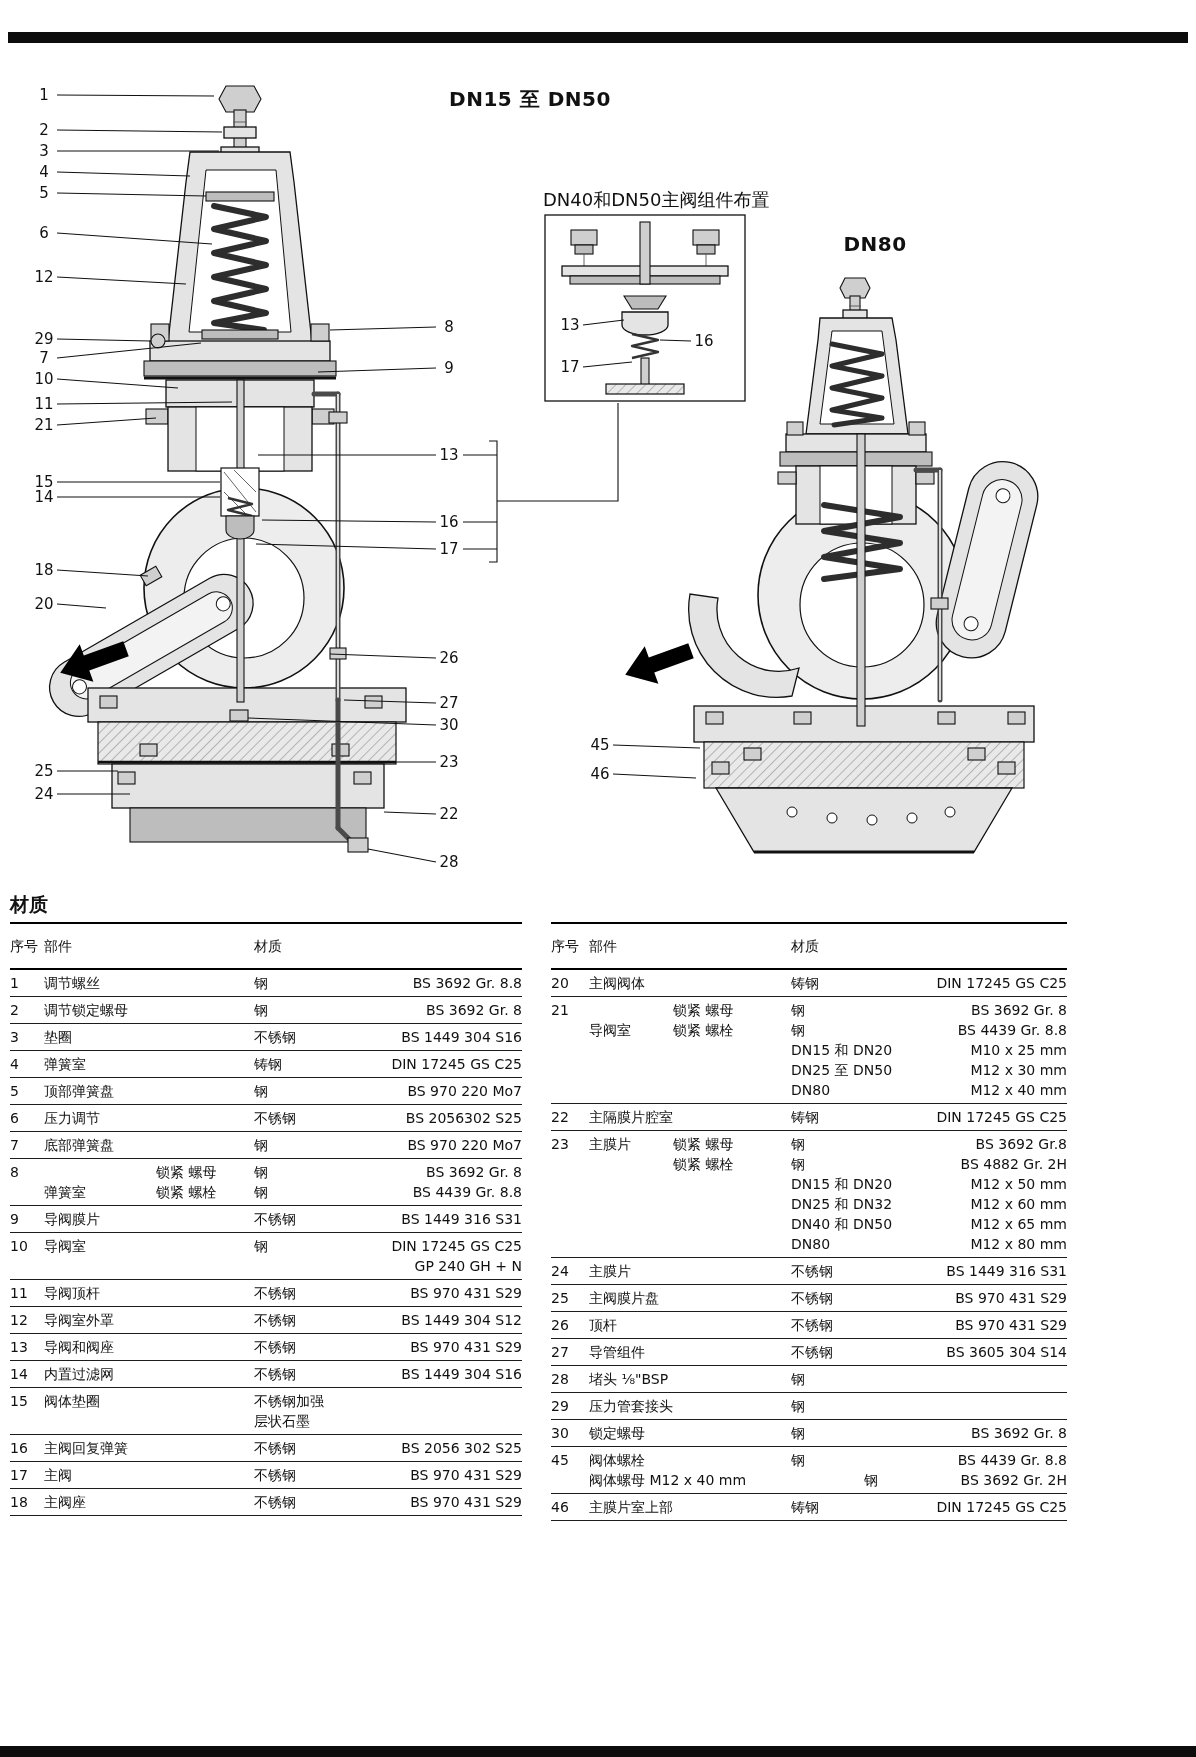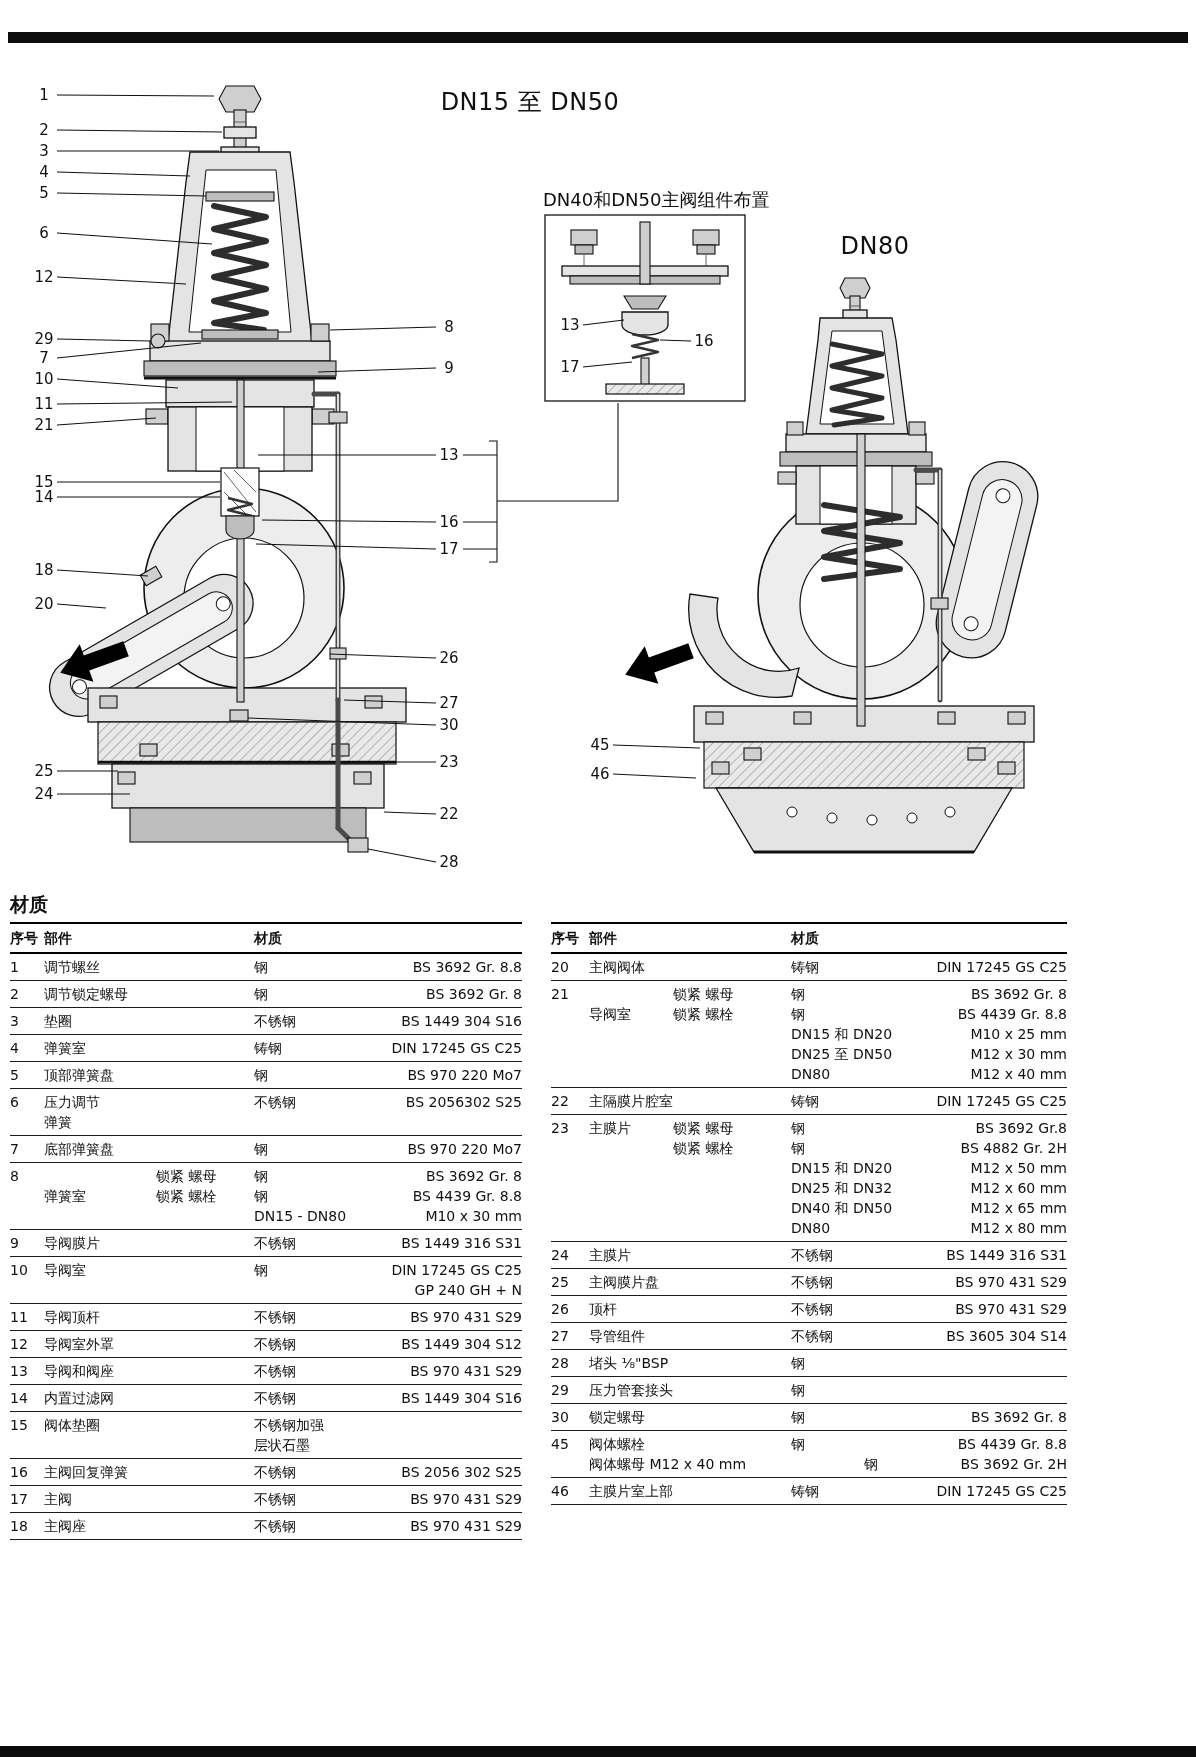--- a/index.html
+++ b/index.html
@@ -2,21 +2,21 @@
 <html><head>
 <meta charset="utf-8">
 <style>
   html,body{margin:0;padding:0;background:#ffffff;}
   .page{position:relative;width:1196px;height:1757px;background:#fff;overflow:hidden;
         font-family:"DejaVu Sans","Liberation Sans",sans-serif;color:#111;}
   .bar{position:absolute;background:#0c0c0c;}
   #topbar{left:8px;top:32px;width:1180px;height:11px;}
   #bottombar{left:0;top:1746px;width:1196px;height:11px;}
   .abs{position:absolute;}
-  .title-main{font-size:24px;font-weight:normal;letter-spacing:.5px;}
+  .title-main{font-size:20px;font-weight:bold;letter-spacing:.5px;}
   .title-inset{font-size:18px;}
   .mat-heading{font-size:19px;font-weight:bold;}
 
   
   #diagram-svg{position:absolute;left:0;top:0;}
   .metal{fill:#e4e4e4;stroke:#111;stroke-width:1.3;}
   .metal2{fill:#cfcfcf;stroke:#111;stroke-width:1.1;}
   .metal3{fill:#bdbdbd;stroke:#111;stroke-width:1.1;}
   .body{fill:#ededed;stroke:#111;stroke-width:1.6;}
   .hatchy{fill:url(#hatch);stroke:#111;stroke-width:1.2;}
@@ -26,21 +26,21 @@
   .pipe{stroke:#4a4a4a;stroke-width:5;fill:none;stroke-linecap:round;}
   .pipecore{stroke:#fff;stroke-width:1.6;fill:none;}
   .leader,.leadg line,.leadg path{stroke:#111;stroke-width:1.1;fill:none;}
   .callout-num{font-size:15px;font-family:"DejaVu Sans",sans-serif;fill:#111;}
 
   
   .table{font-size:14px;line-height:20px;}
   .table.left{--numw:34px;--partw:112px;--subw:98px;}
   .table.right{--numw:38px;--partw:84px;--subw:118px;}
   .trow{display:flex;align-items:flex-start;border-bottom:1px solid #1c1c1c;padding:3px 0;}
-  .thead{border-top:2px solid #000;border-bottom:2px solid #000;font-weight:bold;padding:4px 0;}
+  .thead{border-top:2px solid #000;border-bottom:2px solid #000;font-weight:normal;padding:12px 0;}
   .c-num{flex:0 0 var(--numw);white-space:nowrap;}
   .c-lines{flex:1;min-width:0;}
   .tline{display:flex;}
   .c-part{flex:0 0 var(--partw);white-space:nowrap;}
   .c-sub{flex:0 0 var(--subw);white-space:nowrap;}
   .c-matwrap{flex:1;display:flex;justify-content:space-between;min-width:0;}
   .c-mat{white-space:nowrap;}
   .c-spec{white-space:nowrap;text-align:center;padding-left:8px;}
 </style>
 </head>
@@ -367,28 +367,20 @@
           <div class="c-num">6</div>
           <div class="c-lines">
             <div class="tline">
               <div class="c-part">压力调节</div>
               <div class="c-sub"></div>
               <div class="c-matwrap">
                 <div class="c-mat">不锈钢</div>
                 <div class="c-spec">BS 2056302 S25</div>
               </div>
             </div>
-            <div class="tline">
-              <div class="c-part">弹簧</div>
-              <div class="c-sub"></div>
-              <div class="c-matwrap">
-                <div class="c-mat"></div>
-                <div class="c-spec"></div>
-              </div>
-            </div>
           </div>
         </div>
         <div class="trow">
           <div class="c-num">7</div>
           <div class="c-lines">
             <div class="tline">
               <div class="c-part">底部弹簧盘</div>
               <div class="c-sub"></div>
               <div class="c-matwrap">
                 <div class="c-mat">钢</div>
@@ -407,28 +399,20 @@
                 <div class="c-mat">钢</div>
                 <div class="c-spec">BS 3692 Gr. 8</div>
               </div>
             </div>
             <div class="tline">
               <div class="c-part">弹簧室</div>
               <div class="c-sub">锁紧 螺栓</div>
               <div class="c-matwrap">
                 <div class="c-mat">钢</div>
                 <div class="c-spec">BS 4439 Gr. 8.8</div>
-              </div>
-            </div>
-            <div class="tline">
-              <div class="c-part"></div>
-              <div class="c-sub"></div>
-              <div class="c-matwrap">
-                <div class="c-mat">DN15 - DN80</div>
-                <div class="c-spec">M10 x 30 mm</div>
               </div>
             </div>
           </div>
         </div>
         <div class="trow">
           <div class="c-num">9</div>
           <div class="c-lines">
             <div class="tline">
               <div class="c-part">导阀膜片</div>
               <div class="c-sub"></div>

